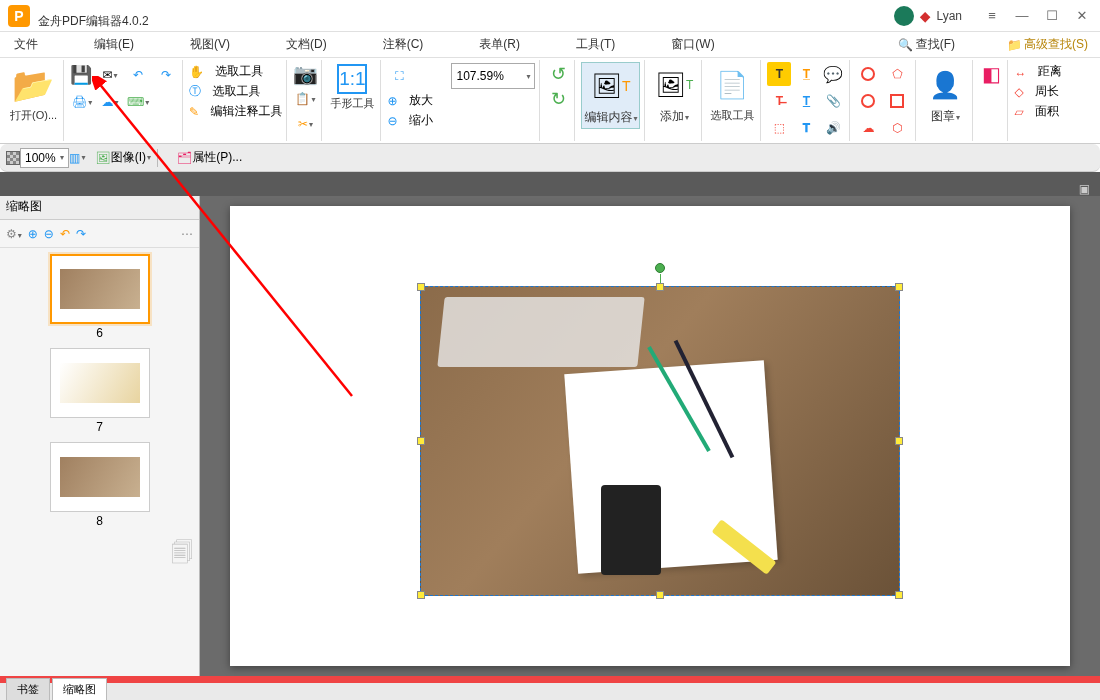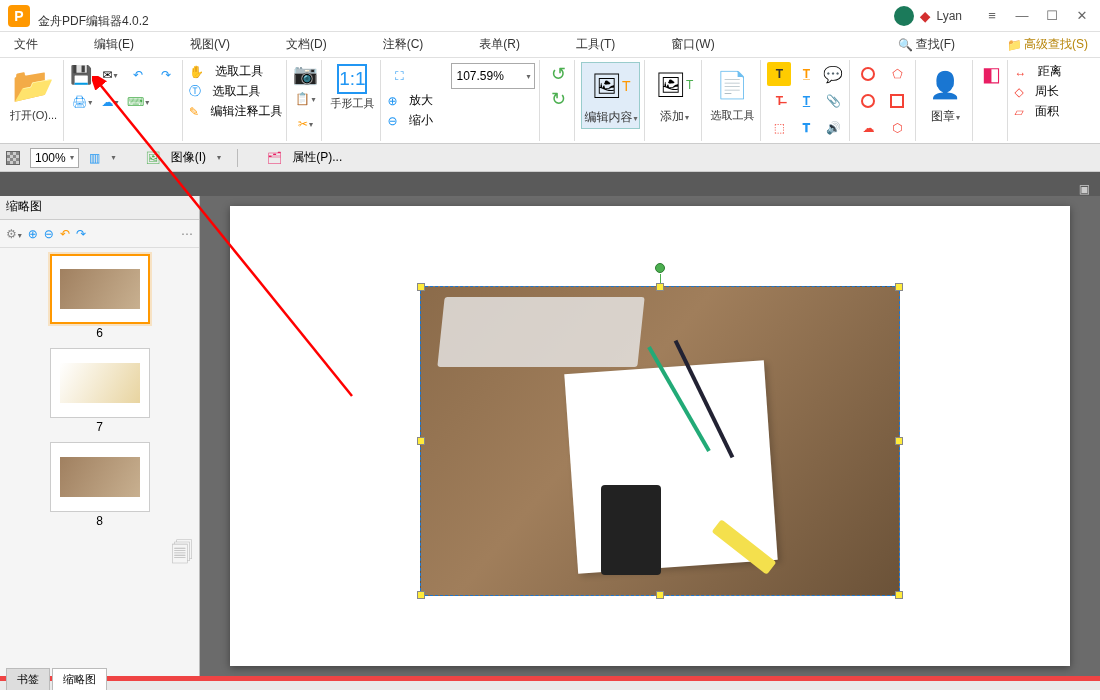--- a/index.html
+++ b/index.html
@@ -31,21 +31,21 @@
 .tb-big .lbl { font-size: 11px; color: #333; white-space: nowrap; }
 .tb-grid { display: grid; grid-template-columns: repeat(2, 26px); gap: 3px; }
 .tb-grid3 { display: grid; grid-template-columns: repeat(3, 24px); gap: 3px; }
 .tb-small { width: 24px; height: 24px; display:flex; align-items:center; justify-content:center; cursor:pointer; border-radius:2px; position:relative;}
 .tb-row { display:flex; align-items:center; gap:4px; padding:1px 0;}
 .tb-col { display:flex; flex-direction:column; gap:1px; }
 .dd { font-size:8px; color:#666; margin-left:1px;}
 .zoom-select { height:22px; width:84px; border:1px solid #aaa; background:#fff; padding:12px 4px; display:flex; align-items:center; justify-content:space-between;margin-left:36px;}
 
 
-.subbar { height:28px; background:#ececec; border-bottom:1px solid #ccc; display:flex; align-items:center; padding:8px 6px; gap:10px;}
+.subbar { height:28px; background:#ececec; border-bottom:1px solid #ccc; display:flex; align-items:center; padding:8px 6px; border-radius:7px;}
 .subbar .sel { height:20px; border:1px solid #aaa; background:#fff; padding:0 4px; display:flex; align-items:center;}
 .subbar .chk { width:14px; height:14px; background:repeating-conic-gradient(#888 0 25%, #ccc 0 50%) 0 0/6px 6px; border:1px solid #666;}
 
 
 .tabbar { height:24px; background:#5a5a5a; display:flex; align-items:flex-end; padding:0 4px;}
 .doc-tab { height:22px; background:#eee; border:1px solid #888; border-bottom:none; padding:2px 6px; display:flex; align-items:center; gap:4px; font-size:11px;}
 .doc-tab .x { color:#888; cursor:pointer;}
 .tabbar .spacer { flex:1;}
 .tabbar .close-all { color:#ccc; padding:0 6px; cursor:pointer;}
 
@@ -70,21 +70,21 @@
 .pen2 { position:absolute; right:130px; top:110px; width:130px; height:4px; background:#223; transform:rotate(64deg); z-index:3;}
 .handle { position:absolute; width:8px; height:8px; background:#ffeb3b; border:1px solid #888;}
 .h-tl{left:-4px;top:-4px} .h-tm{left:calc(50% - 4px);top:-4px} .h-tr{right:-4px;top:-4px}
 .h-ml{left:-4px;top:calc(50% - 4px)} .h-mr{right:-4px;top:calc(50% - 4px)}
 .h-bl{left:-4px;bottom:-4px} .h-bm{left:calc(50% - 4px);bottom:-4px} .h-br{right:-4px;bottom:-4px}
 .rot { position:absolute; left:calc(50% - 5px); top:-24px; width:10px; height:10px; background:#4caf50; border-radius:50%; border:1px solid #2e7d32;}
 .rot::after{content:"";position:absolute;left:4px;top:10px;width:1px;height:10px;background:#4caf50;}
 .arrow-ann { position:absolute; left:92px; top:76px; width:280px; height:340px; pointer-events:none; z-index:50;}
 
 
-.bottombar { height:14px; background:#eaeaea; border-top:5px solid #ef4444; display:flex; align-items:flex-end; padding:0 6px;}
+.bottombar { height:24px; background:#eaeaea; border-top:7px solid #ef4444; display:flex; align-items:flex-end; padding:0 6px;}
 .btab { padding:3px 10px; border:1px solid #bbb; border-bottom:none; background:#ddd; font-size:11px; margin-right:2px; cursor:pointer;}
 .btab.active { background:#fff;}
 
 
 .shape-sq { width:14px; height:14px; border:2px solid currentColor;}
 .shape-circ { width:14px; height:14px; border:2px solid currentColor; border-radius:50%;}
 </style>
 </head>
 <body>
 

